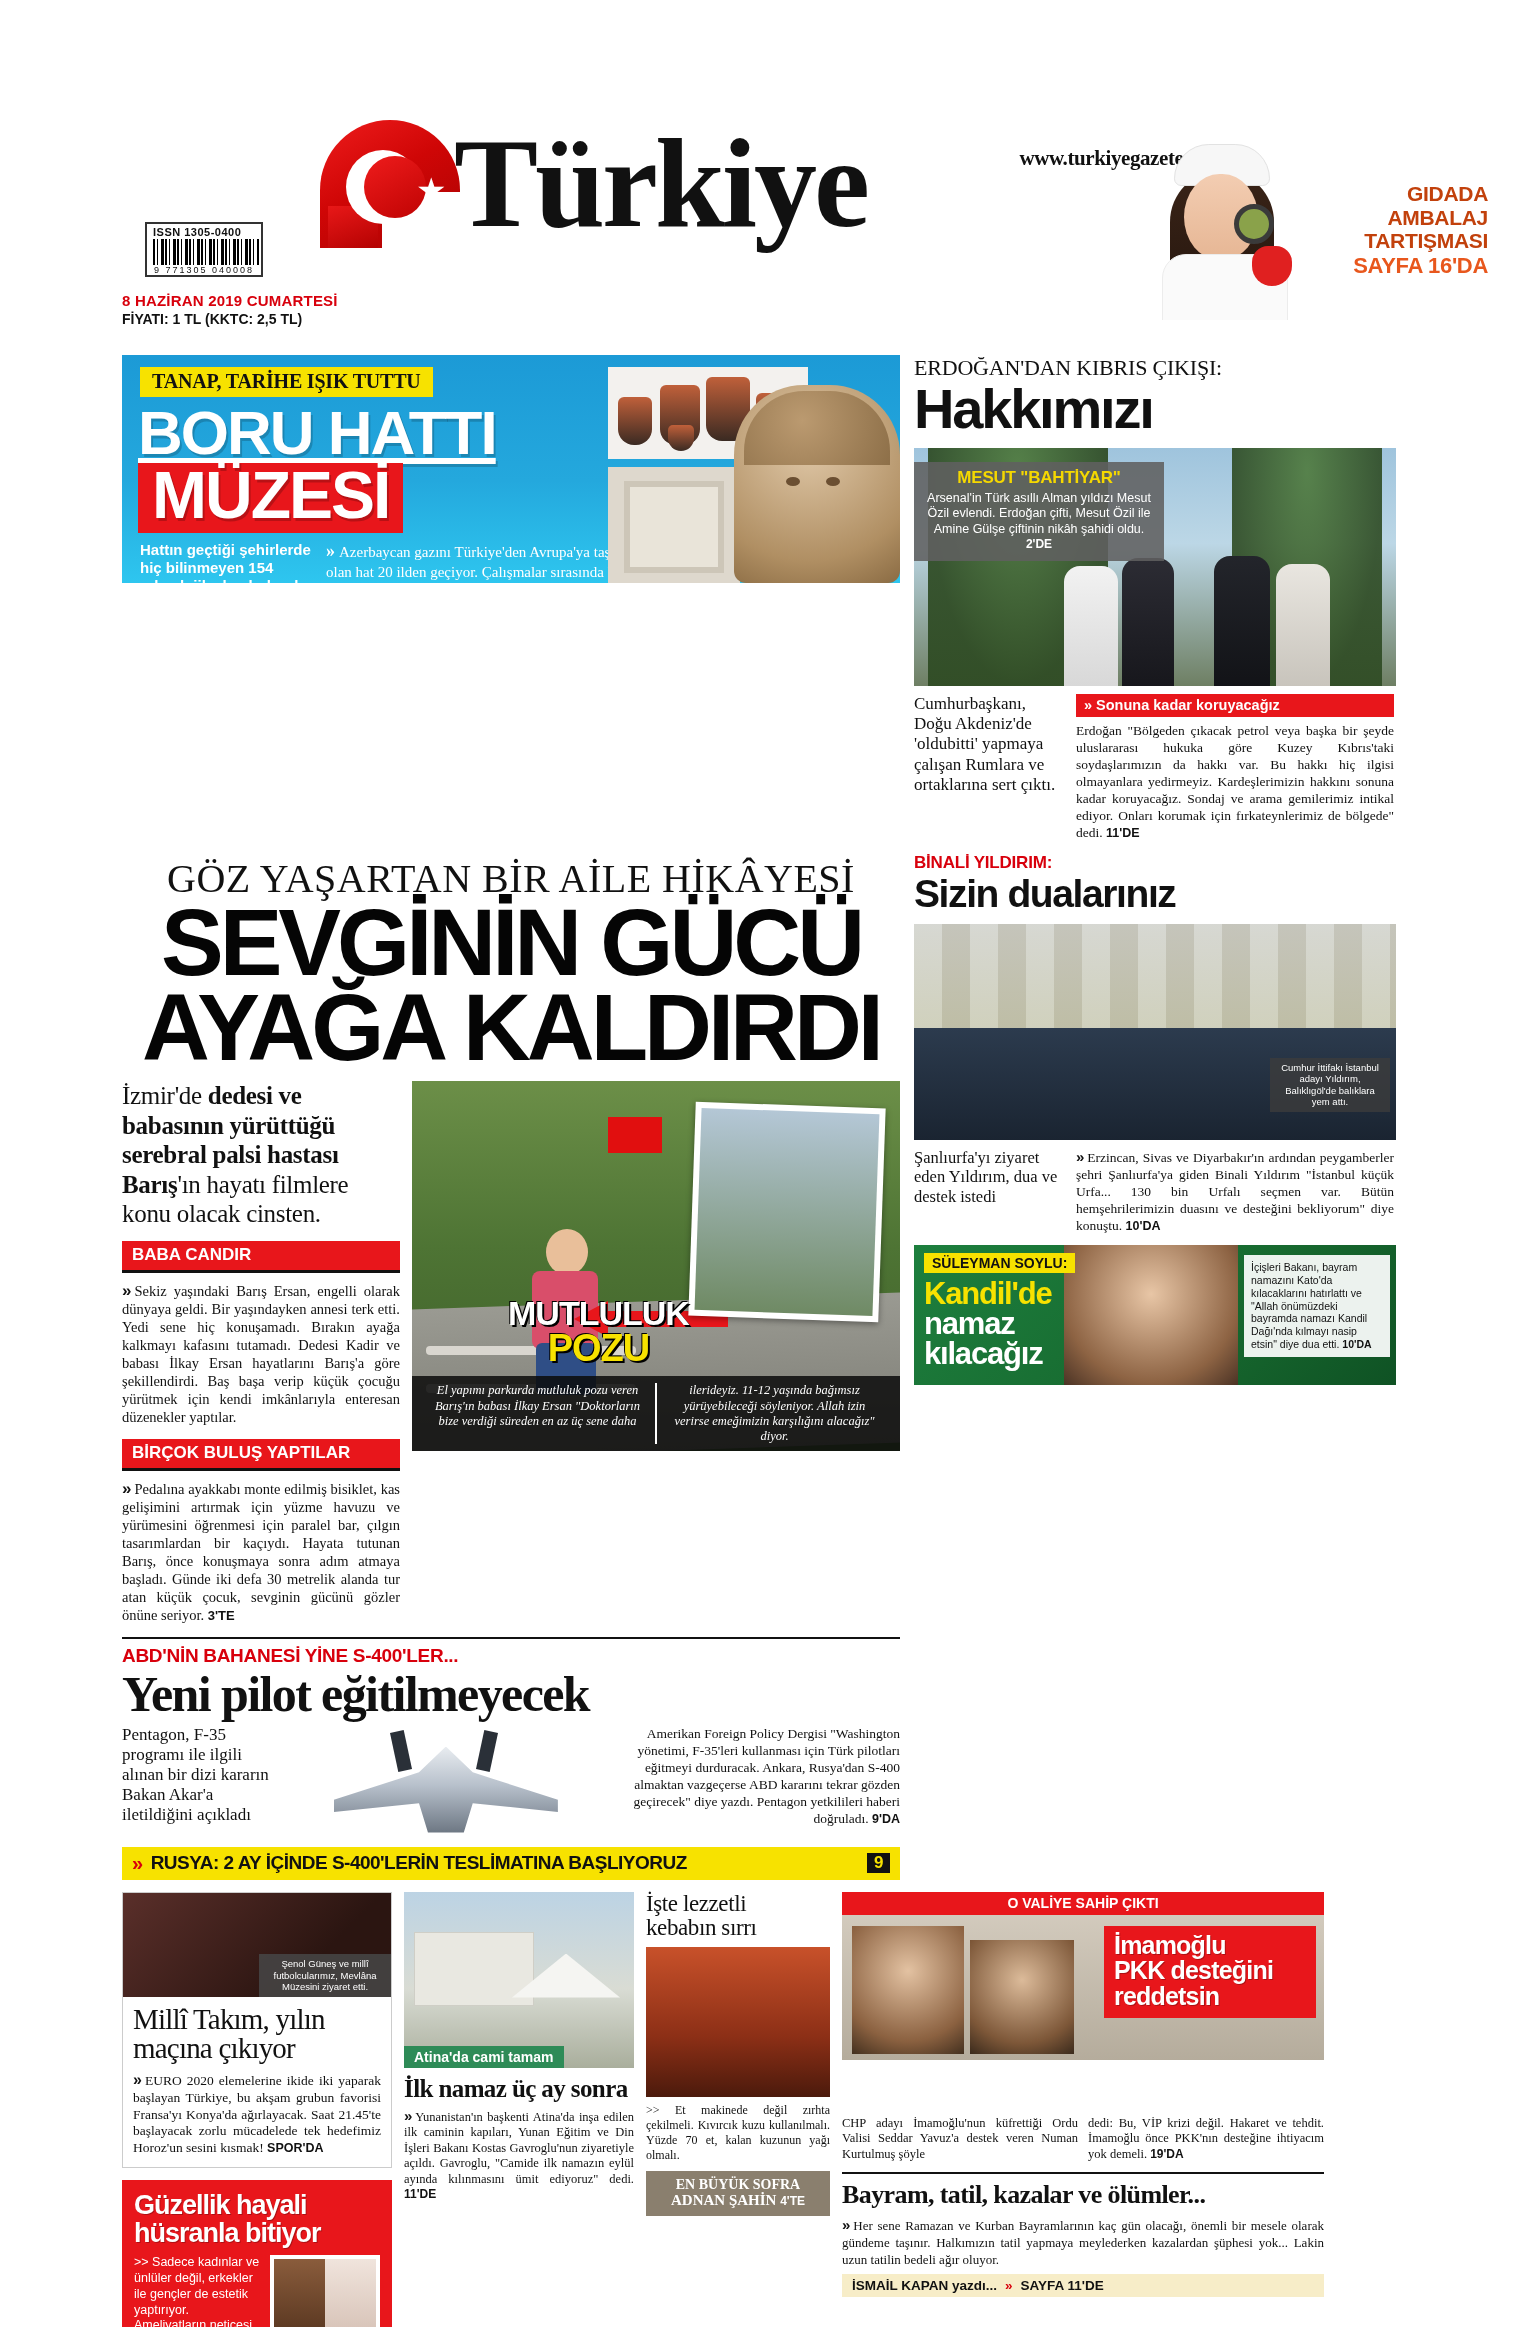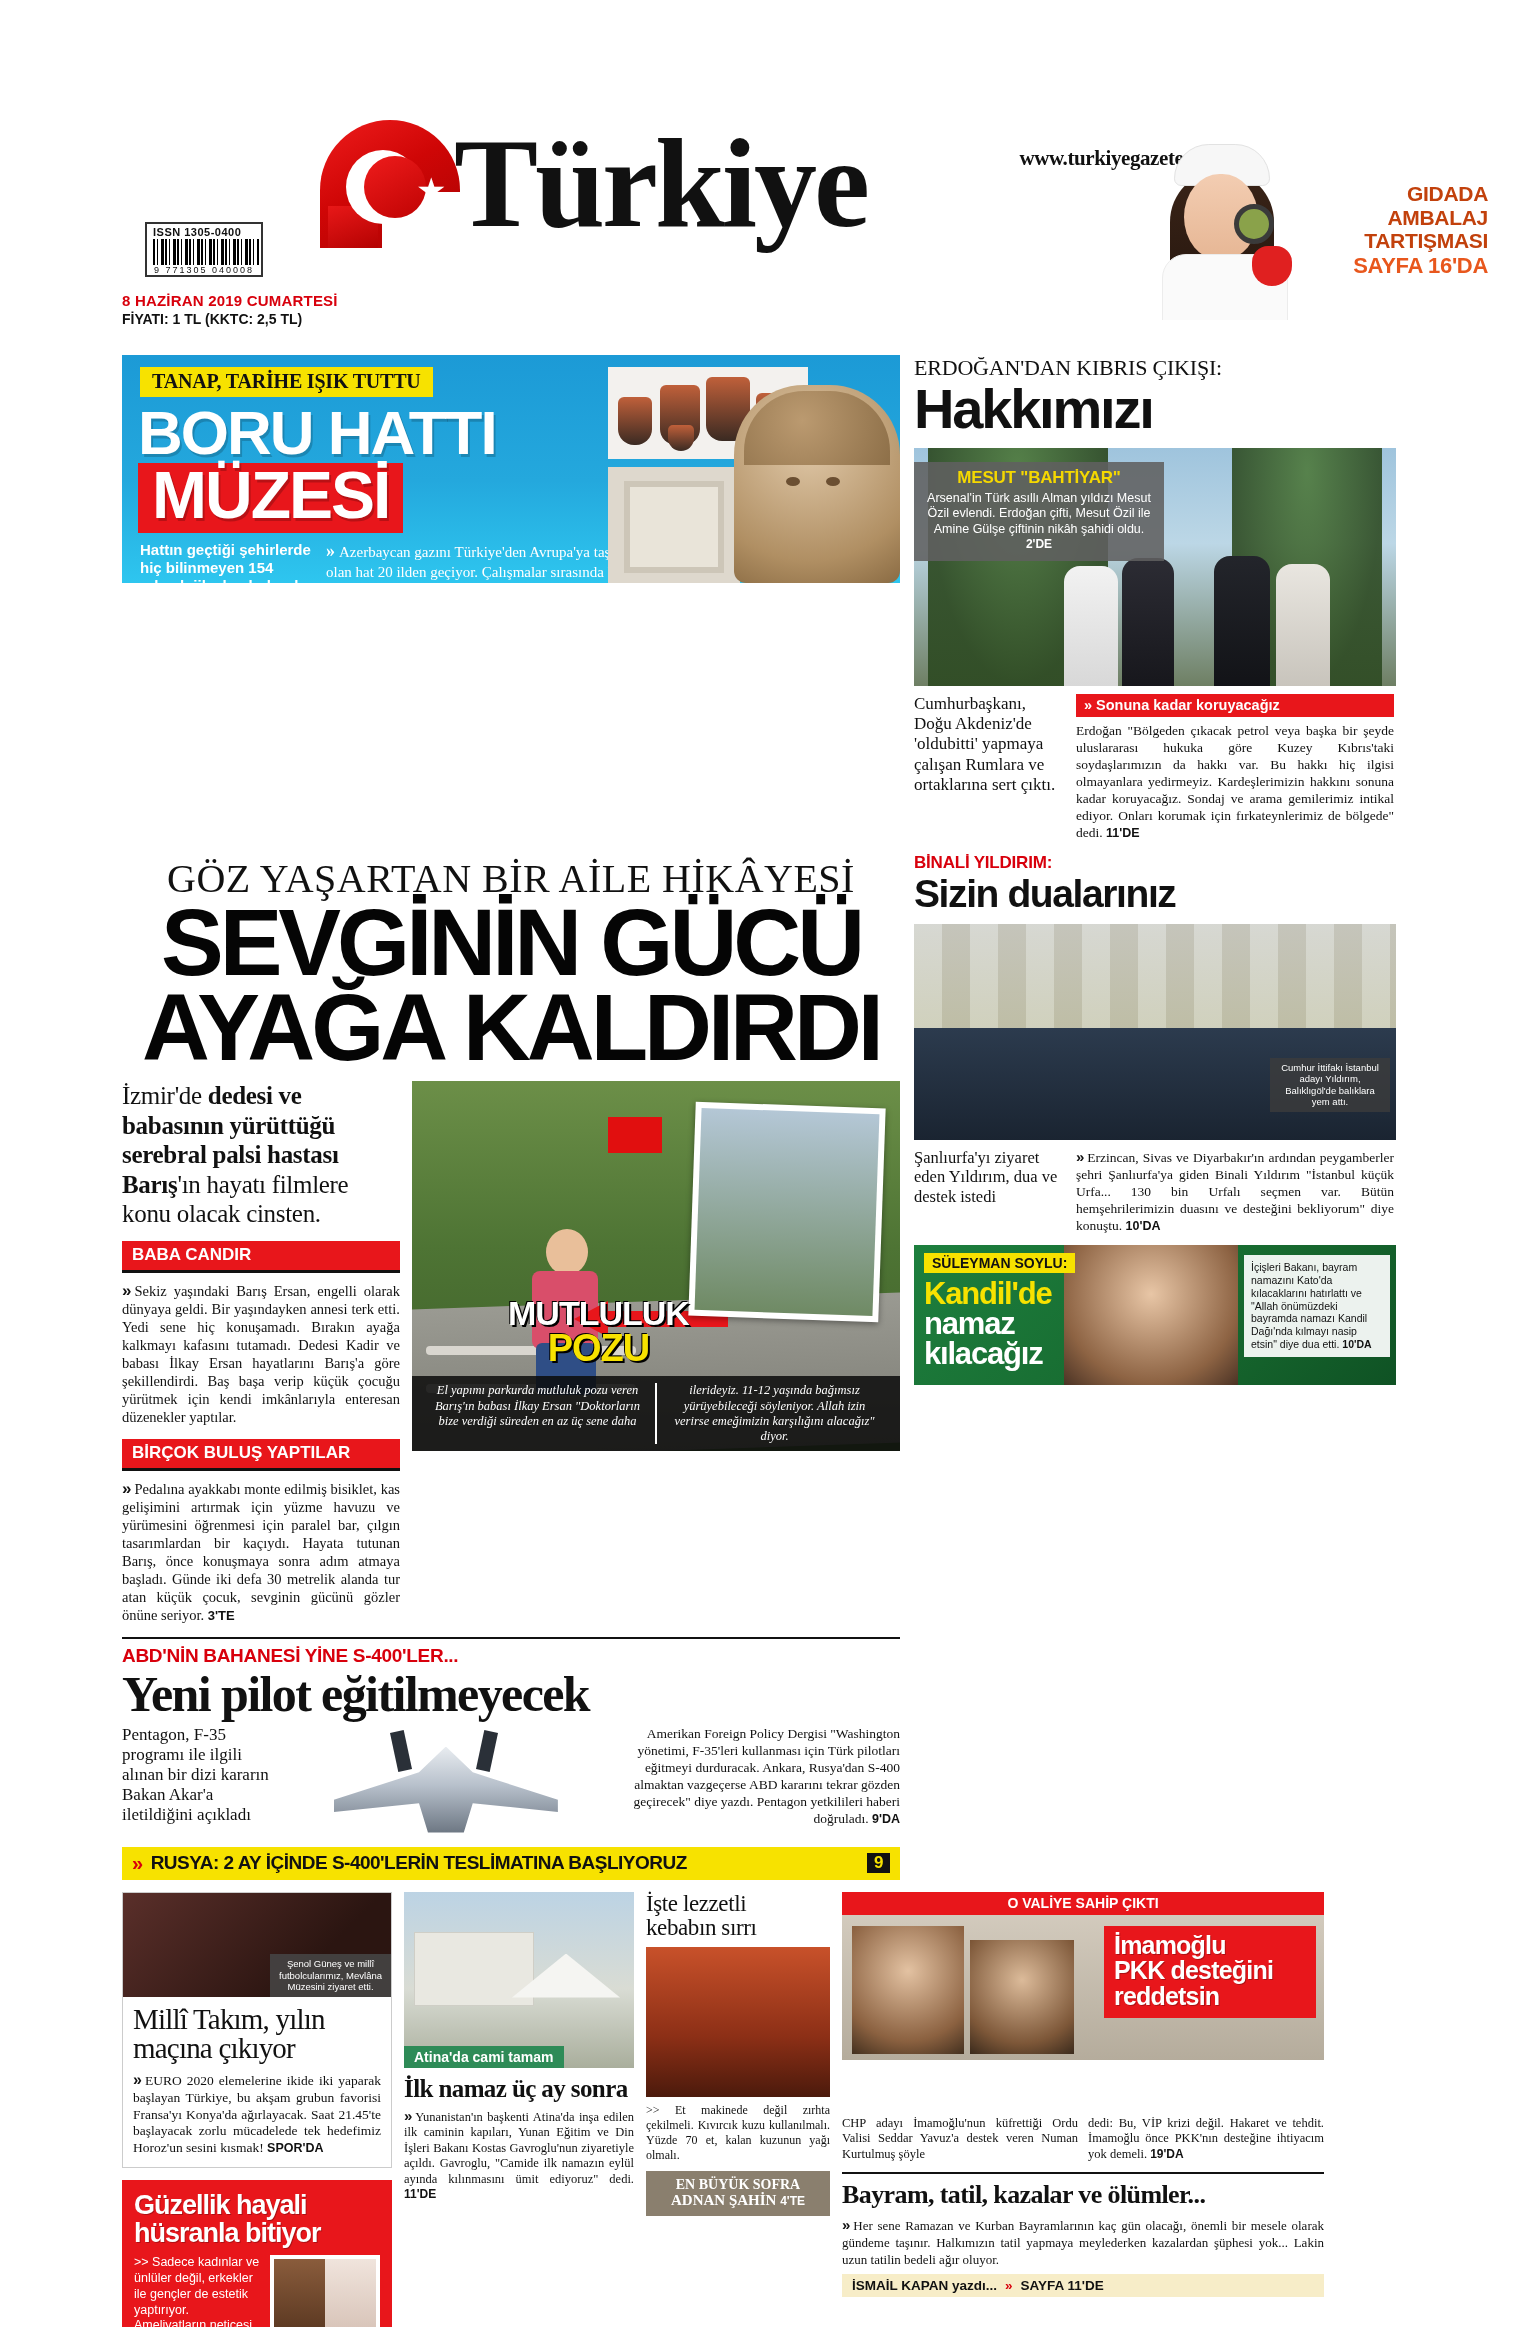--- a/index.html
+++ b/index.html
@@ -90,20 +90,21 @@
     position: relative; height: 228px; overflow:hidden;
   }
   .kicker-yellow {
     display:inline-block; background:#f7e200; color:#111; font-family:"Liberation Serif", serif;
     font-weight:bold; font-size:20px; padding:3px 12px 4px; margin: 12px 0 0 18px; letter-spacing:-.2px;
   }
   .boru-h1 {
     font-family:"Liberation Sans", sans-serif; font-weight:bold; color:#fff; font-size:62px;
     line-height:.96; margin: 6px 0 0 16px; letter-spacing:-2px;
     text-shadow: 2px 3px 0 rgba(0,0,0,.18);
+    text-decoration: underline;
   }
   .boru-h2 {
     display:inline-block; background:#e8161b; color:#fff; font-family:"Liberation Sans", sans-serif;
     font-weight:bold; font-size:66px; line-height:.98; letter-spacing:-2px;
     padding: 0 14px 6px 14px; margin-left: 16px; text-shadow: 2px 3px 0 rgba(0,0,0,.2);
   }
   .boru-bottom { display:flex; gap: 14px; margin: 8px 0 0 18px; }
   .boru-bold {
     font-family:"Liberation Sans", sans-serif; font-weight:bold; color:#fff; font-size:15px; line-height:1.2; width: 172px;
   }
@@ -269,21 +270,21 @@
   
   .bottom { display:flex; gap: 12px; margin-top: 12px; }
   .b-col1 { width: 270px; }
   .b-col2 { width: 230px; }
   .b-col3 { width: 184px; }
   .b-col4 { width: 482px; }
 
   .milli-box { border:1px solid #ccc; }
   .milli-photo { position:relative; width:100%; height: 104px;
     background: linear-gradient(135deg,#5a2f2a,#2b1511 70%); overflow:hidden;}
-  .milli-cap { position:absolute; right:0; bottom:0; width:121px; background: rgba(70,70,70,.85); color:#fff;
+  .milli-cap { position:absolute; right:0; bottom:0; width:132px; background: rgba(70,70,70,.85); color:#fff;
     font-family:"Liberation Sans", sans-serif; font-size:9.5px; line-height:1.2; padding:4px 6px; text-align:center;}
   .milli-head { font-family:"Liberation Serif", serif; font-size:29px; line-height:1.02; letter-spacing:-.8px; padding: 8px 10px 0;}
   .milli-body { font-family:"Liberation Serif", serif; font-size:13.5px; line-height:1.25; padding: 6px 10px 10px; text-align:justify;}
   .milli-body .qm { font-family:"Liberation Sans", sans-serif; font-weight:bold; font-size:16px; margin-right:3px;}
   .milli-body b { font-family:"Liberation Sans", sans-serif; font-size:12.5px;}
 
   .guzellik { margin-top: 12px; background:#e8161b; color:#fff; padding: 12px 12px 0; position:relative;}
   .guzellik-head { font-family:"Liberation Sans", sans-serif; font-weight:bold; font-size:27px; line-height:1.02; letter-spacing:-1px;
      text-shadow: 1px 1px 0 rgba(0,0,0,.25);}
   .guzellik-row { display:flex; gap:8px; margin-top:8px; padding-bottom: 10px;}

